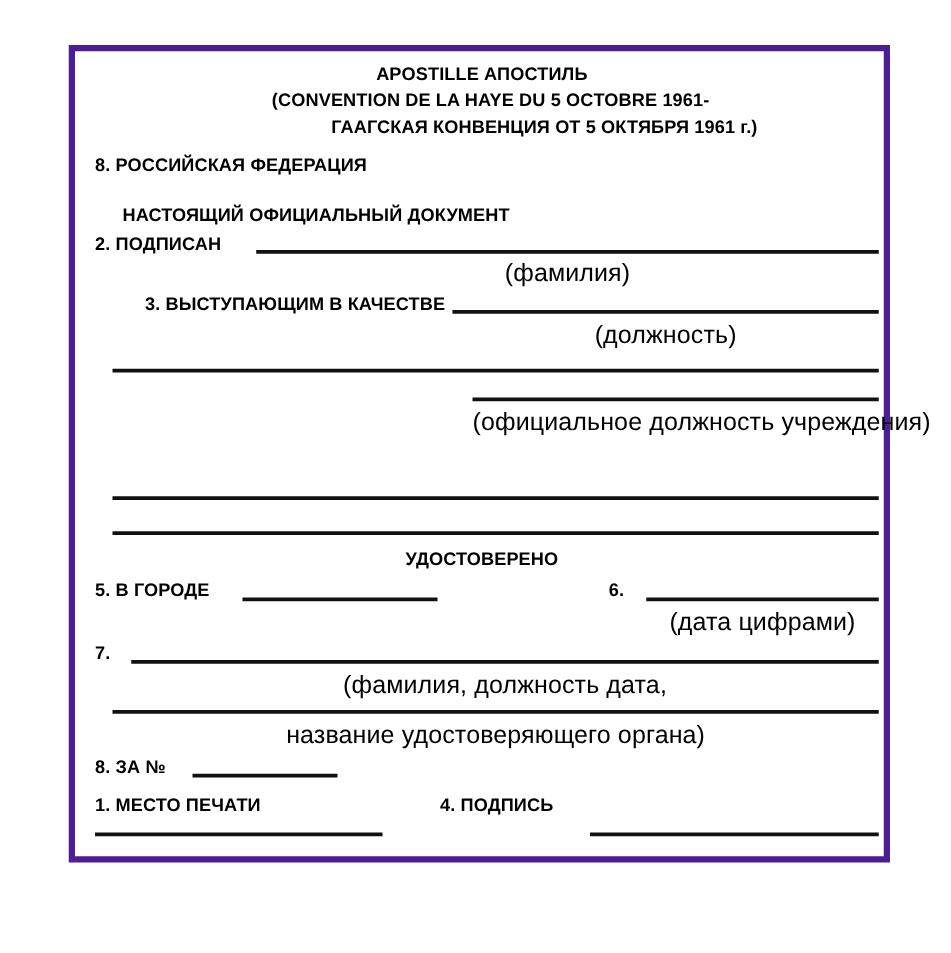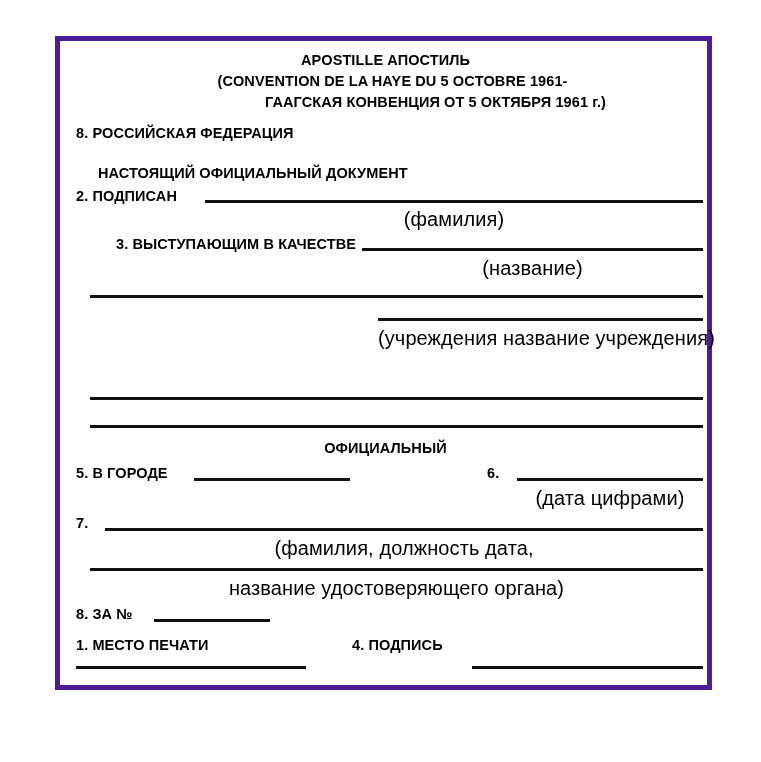--- a/index.html
+++ b/index.html
@@ -68,34 +68,34 @@
   <div class="t" style="left:16px; top:148px;">2. ПОДПИСАН</div>
 
   <div class="rule" style="left:145px; top:159px; width:498px;"></div>
 
   <div class="t caption center" style="left:145px; top:168px; width:498px;">(фамилия)</div>
 
   <div class="t" style="left:16px; top:196px;margin-left:40px;">3. ВЫСТУПАЮЩИМ В КАЧЕСТВЕ</div>
 
   <div class="rule" style="left:302px; top:207px; width:341px;"></div>
 
-  <div class="t caption center" style="left:302px; top:217px; width:341px;">(название)</div>
+  <div class="t caption center" style="left:302px; top:217px; width:341px;">(должность)</div>
 
   <div class="rule" style="left:30px; top:254px; width:613px;"></div>
 
 
   <div class="rule" style="left:318px; top:277px; width:325px;"></div>
 
-  <div class="t caption center" style="left:318px; top:287px; width:325px;">(учреждения название учреждения)</div>
+  <div class="t caption center" style="left:318px; top:287px; width:325px;">(официальное должность учреждения)</div>
 
   <div class="rule" style="left:30px; top:356px; width:613px;"></div>
 
   <div class="rule" style="left:30px; top:384px; width:613px;"></div>
 
-  <div class="t center" style="left:0; top:400px; width:651px;">ОФИЦИАЛЬНЫЙ</div>
+  <div class="t center" style="left:0; top:400px; width:651px;">УДОСТОВЕРЕНО</div>
 
   <div class="t" style="left:16px; top:425px;">5. В ГОРОДЕ</div>
 
   <div class="rule" style="left:134px; top:437px; width:156px;"></div>
 
   <div class="t" style="left:427px; top:425px;">6.</div>
 
   <div class="rule" style="left:457px; top:437px; width:186px;"></div>
 
   <div class="t caption center" style="left:457px; top:447px; width:186px;">(дата цифрами)</div>

